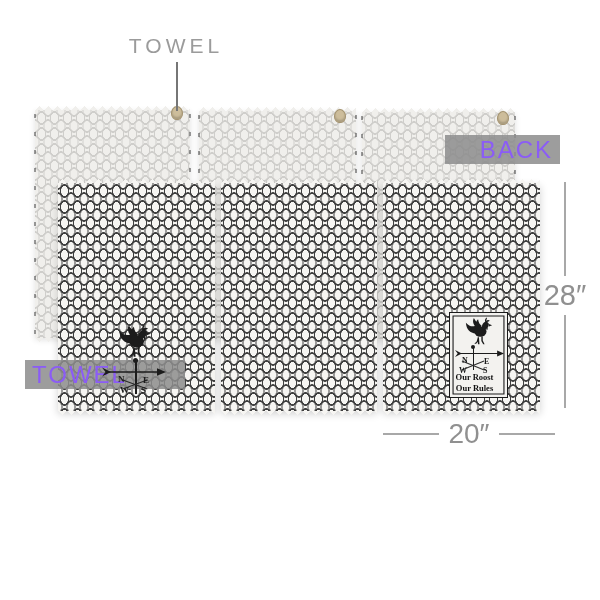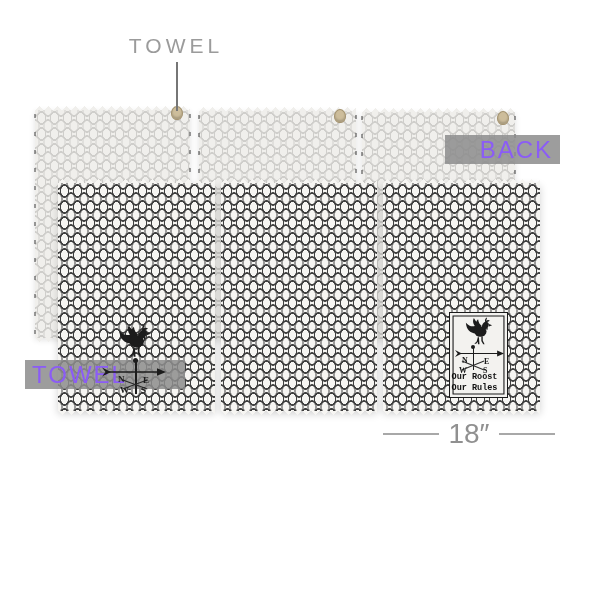--- a/index.html
+++ b/index.html
@@ -57,21 +57,21 @@
   .rod{position:absolute;background:#1c1c1c;}
   .arrow-svg{position:absolute;}
   .compass-letter{position:absolute;font-family:"Liberation Serif",serif;font-weight:bold;color:#1c1c1c;}
   .cross{position:absolute;background:#2a2a2a;height:1.3px;}
   .vane .compass-letter{font-size:9px;}
   .stamp{left:449px;top:312px;width:59px;height:86px;background:#f3f2ef;
     border:1px solid #1a1a1a;box-sizing:border-box;
     box-shadow:inset 0 0 0 2.5px #f3f2ef,inset 0 0 0 3.6px #1a1a1a;}
   .stamp .compass-letter{font-size:8px;}
   .stamp-text{position:absolute;left:0;right:8px;bottom:4px;text-align:center;
-    font-family:Liberation Mono, monospace;font-weight:bold;font-size:8.5px;
+    font-family:Liberation Serif, serif;font-weight:bold;font-size:8.5px;
     line-height:10.5px;color:#111;}
 
   
   .dim{color:#909090;font-weight:300;z-index:6;}
   .dim-v{position:absolute;left:542px;top:182px;height:226px;width:46px;
     display:flex;flex-direction:column;align-items:center;}
   .dim-v .seg{width:2px;flex:1;background:#a8a8a8;}
   .dim-v .val{font-size:29px;padding:3px 0;white-space:nowrap;}
   .dim-h{position:absolute;left:383px;top:419px;width:172px;height:30px;
     display:flex;align-items:center;}
@@ -170,19 +170,24 @@
     <span class="compass-letter" style="left:12px;top:43px;">N</span>
     <span class="compass-letter" style="left:34px;top:44px;">E</span>
     <span class="compass-letter" style="left:9px;top:53px;">W</span>
     <span class="compass-letter" style="left:33px;top:53px;">S</span>
     <div class="stamp-text">
       <div>Our Roost</div>
       <div>Our Rules</div>
     </div>
   </div>
 
+  <div class="dim dim-v">
+    <span class="seg"></span>
+    <span class="val">28″</span>
+    <span class="seg"></span>
+  </div>
   <div class="dim dim-h">
     <span class="seg"></span>
-    <span class="val">18″</span>
+    <span class="val">20″</span>
     <span class="seg"></span>
   </div>
 
 </div>
 
 </body></html>

